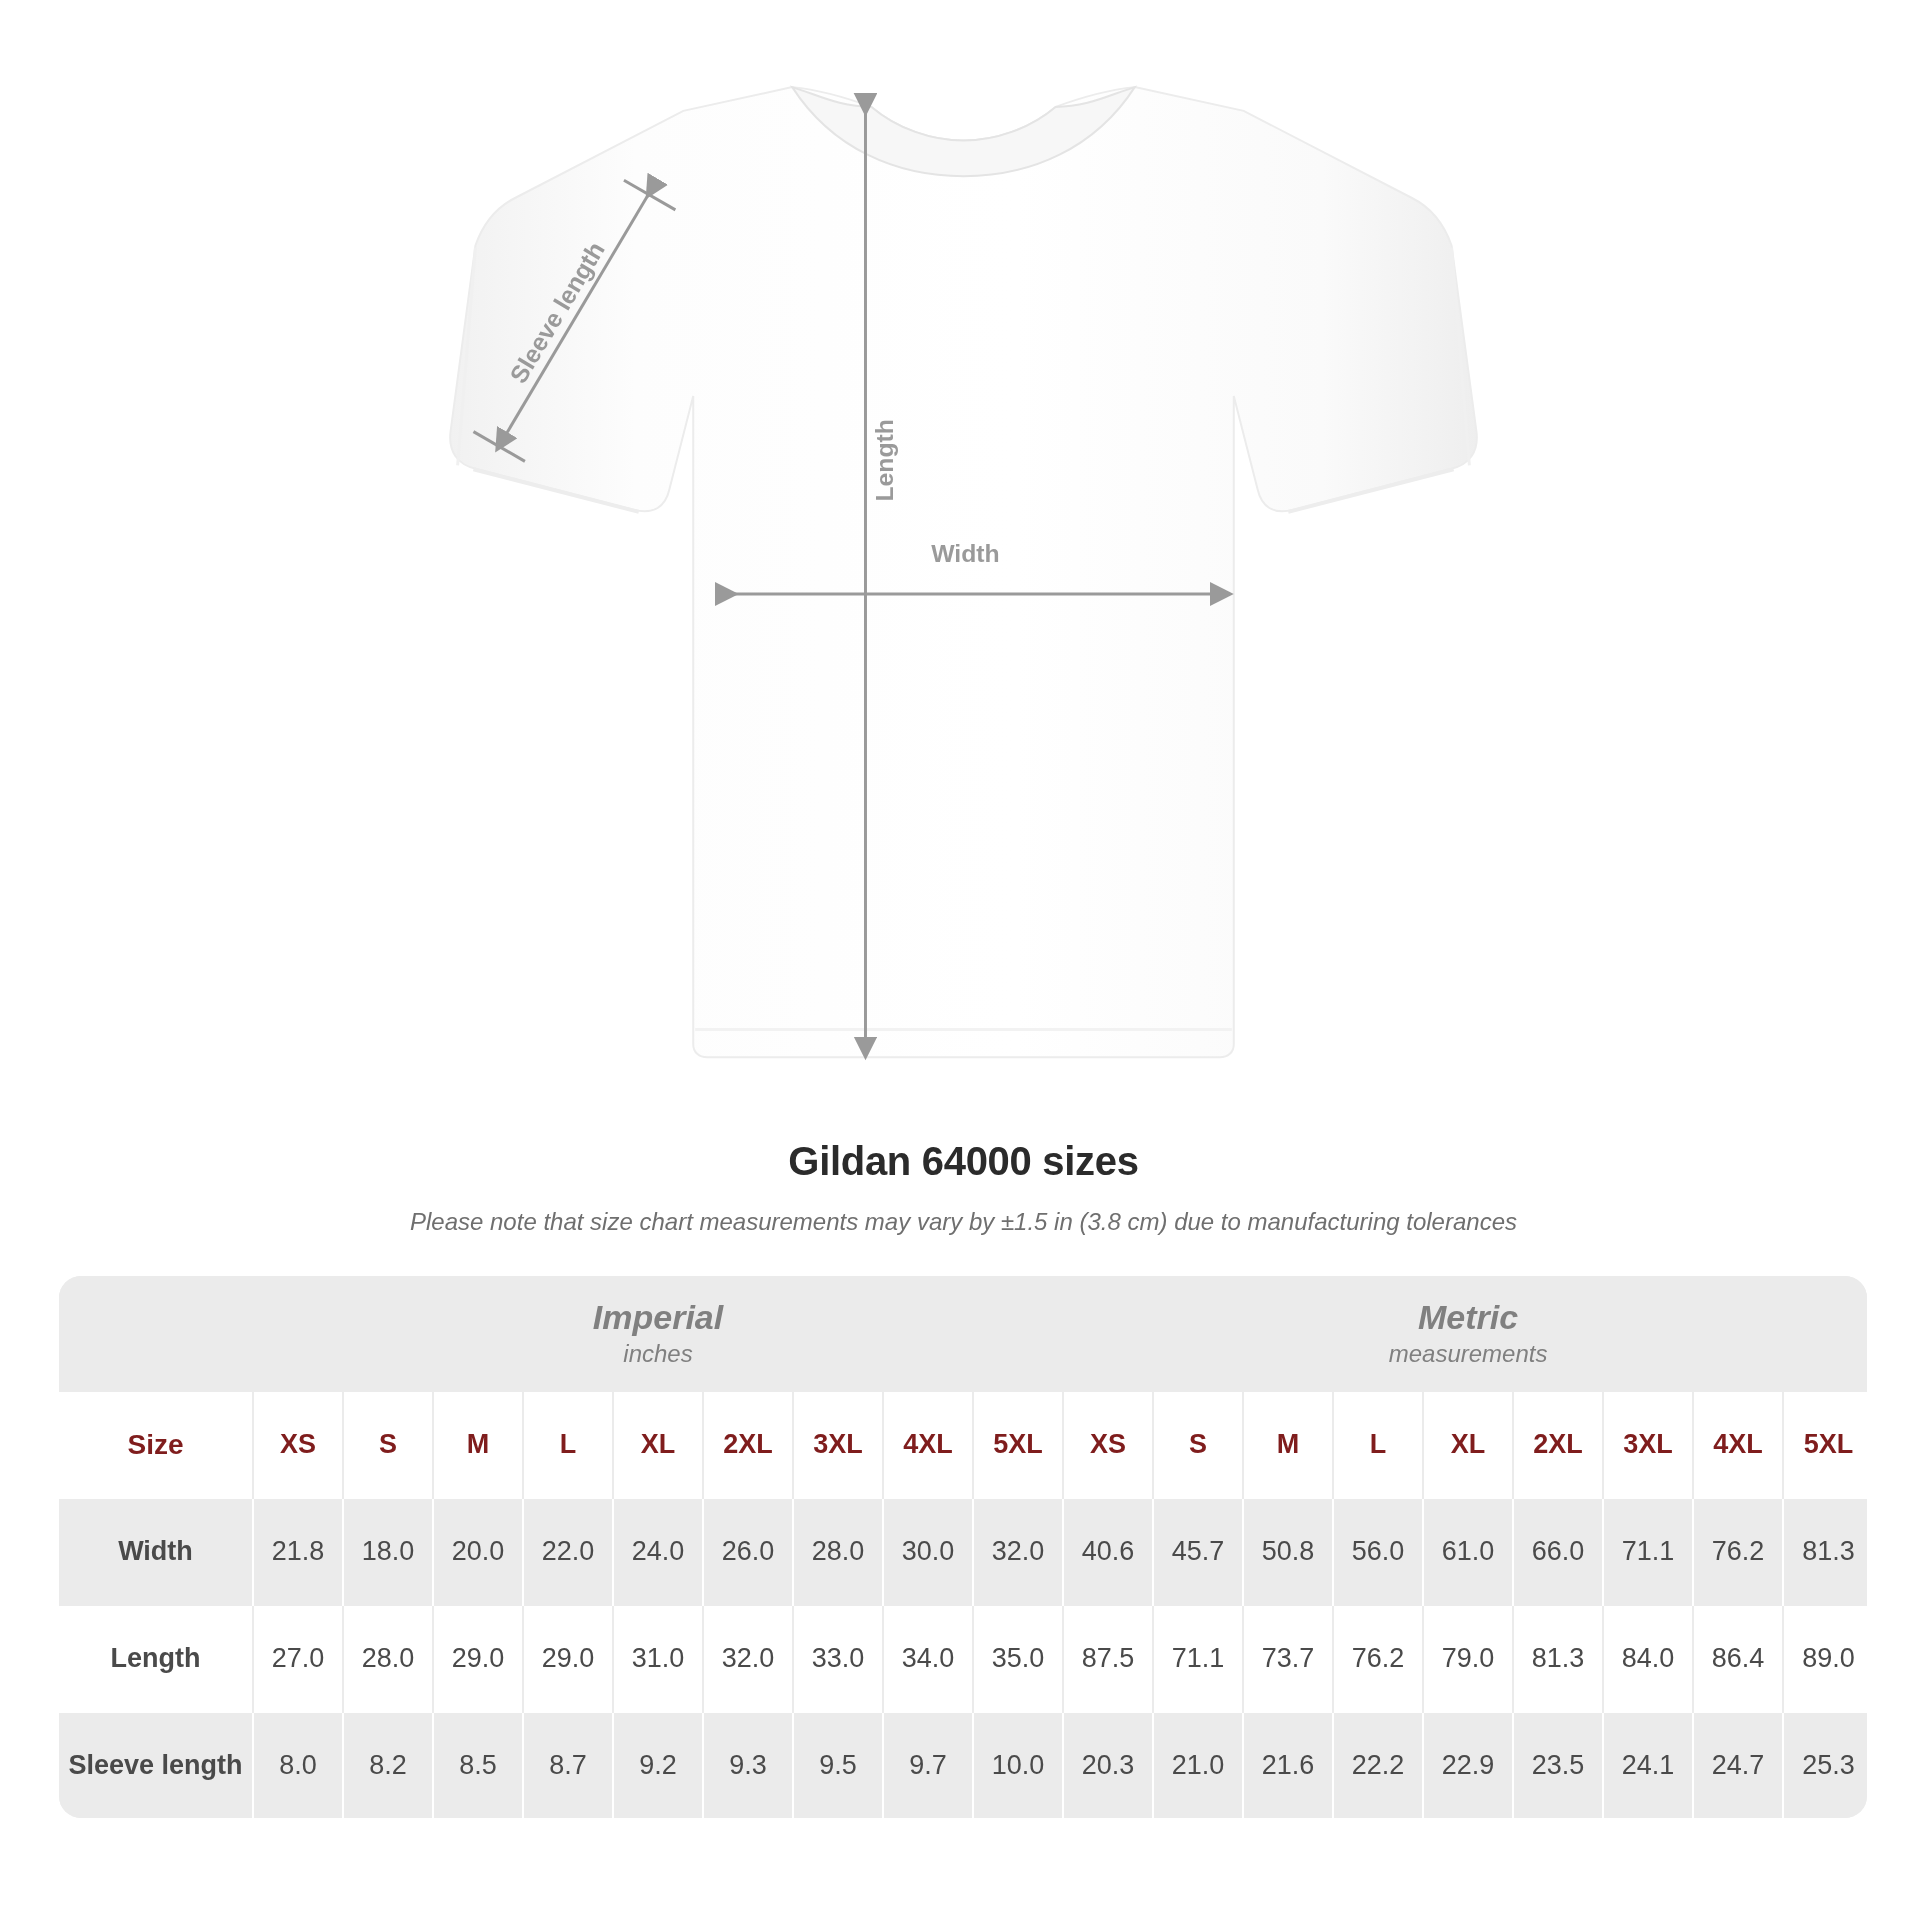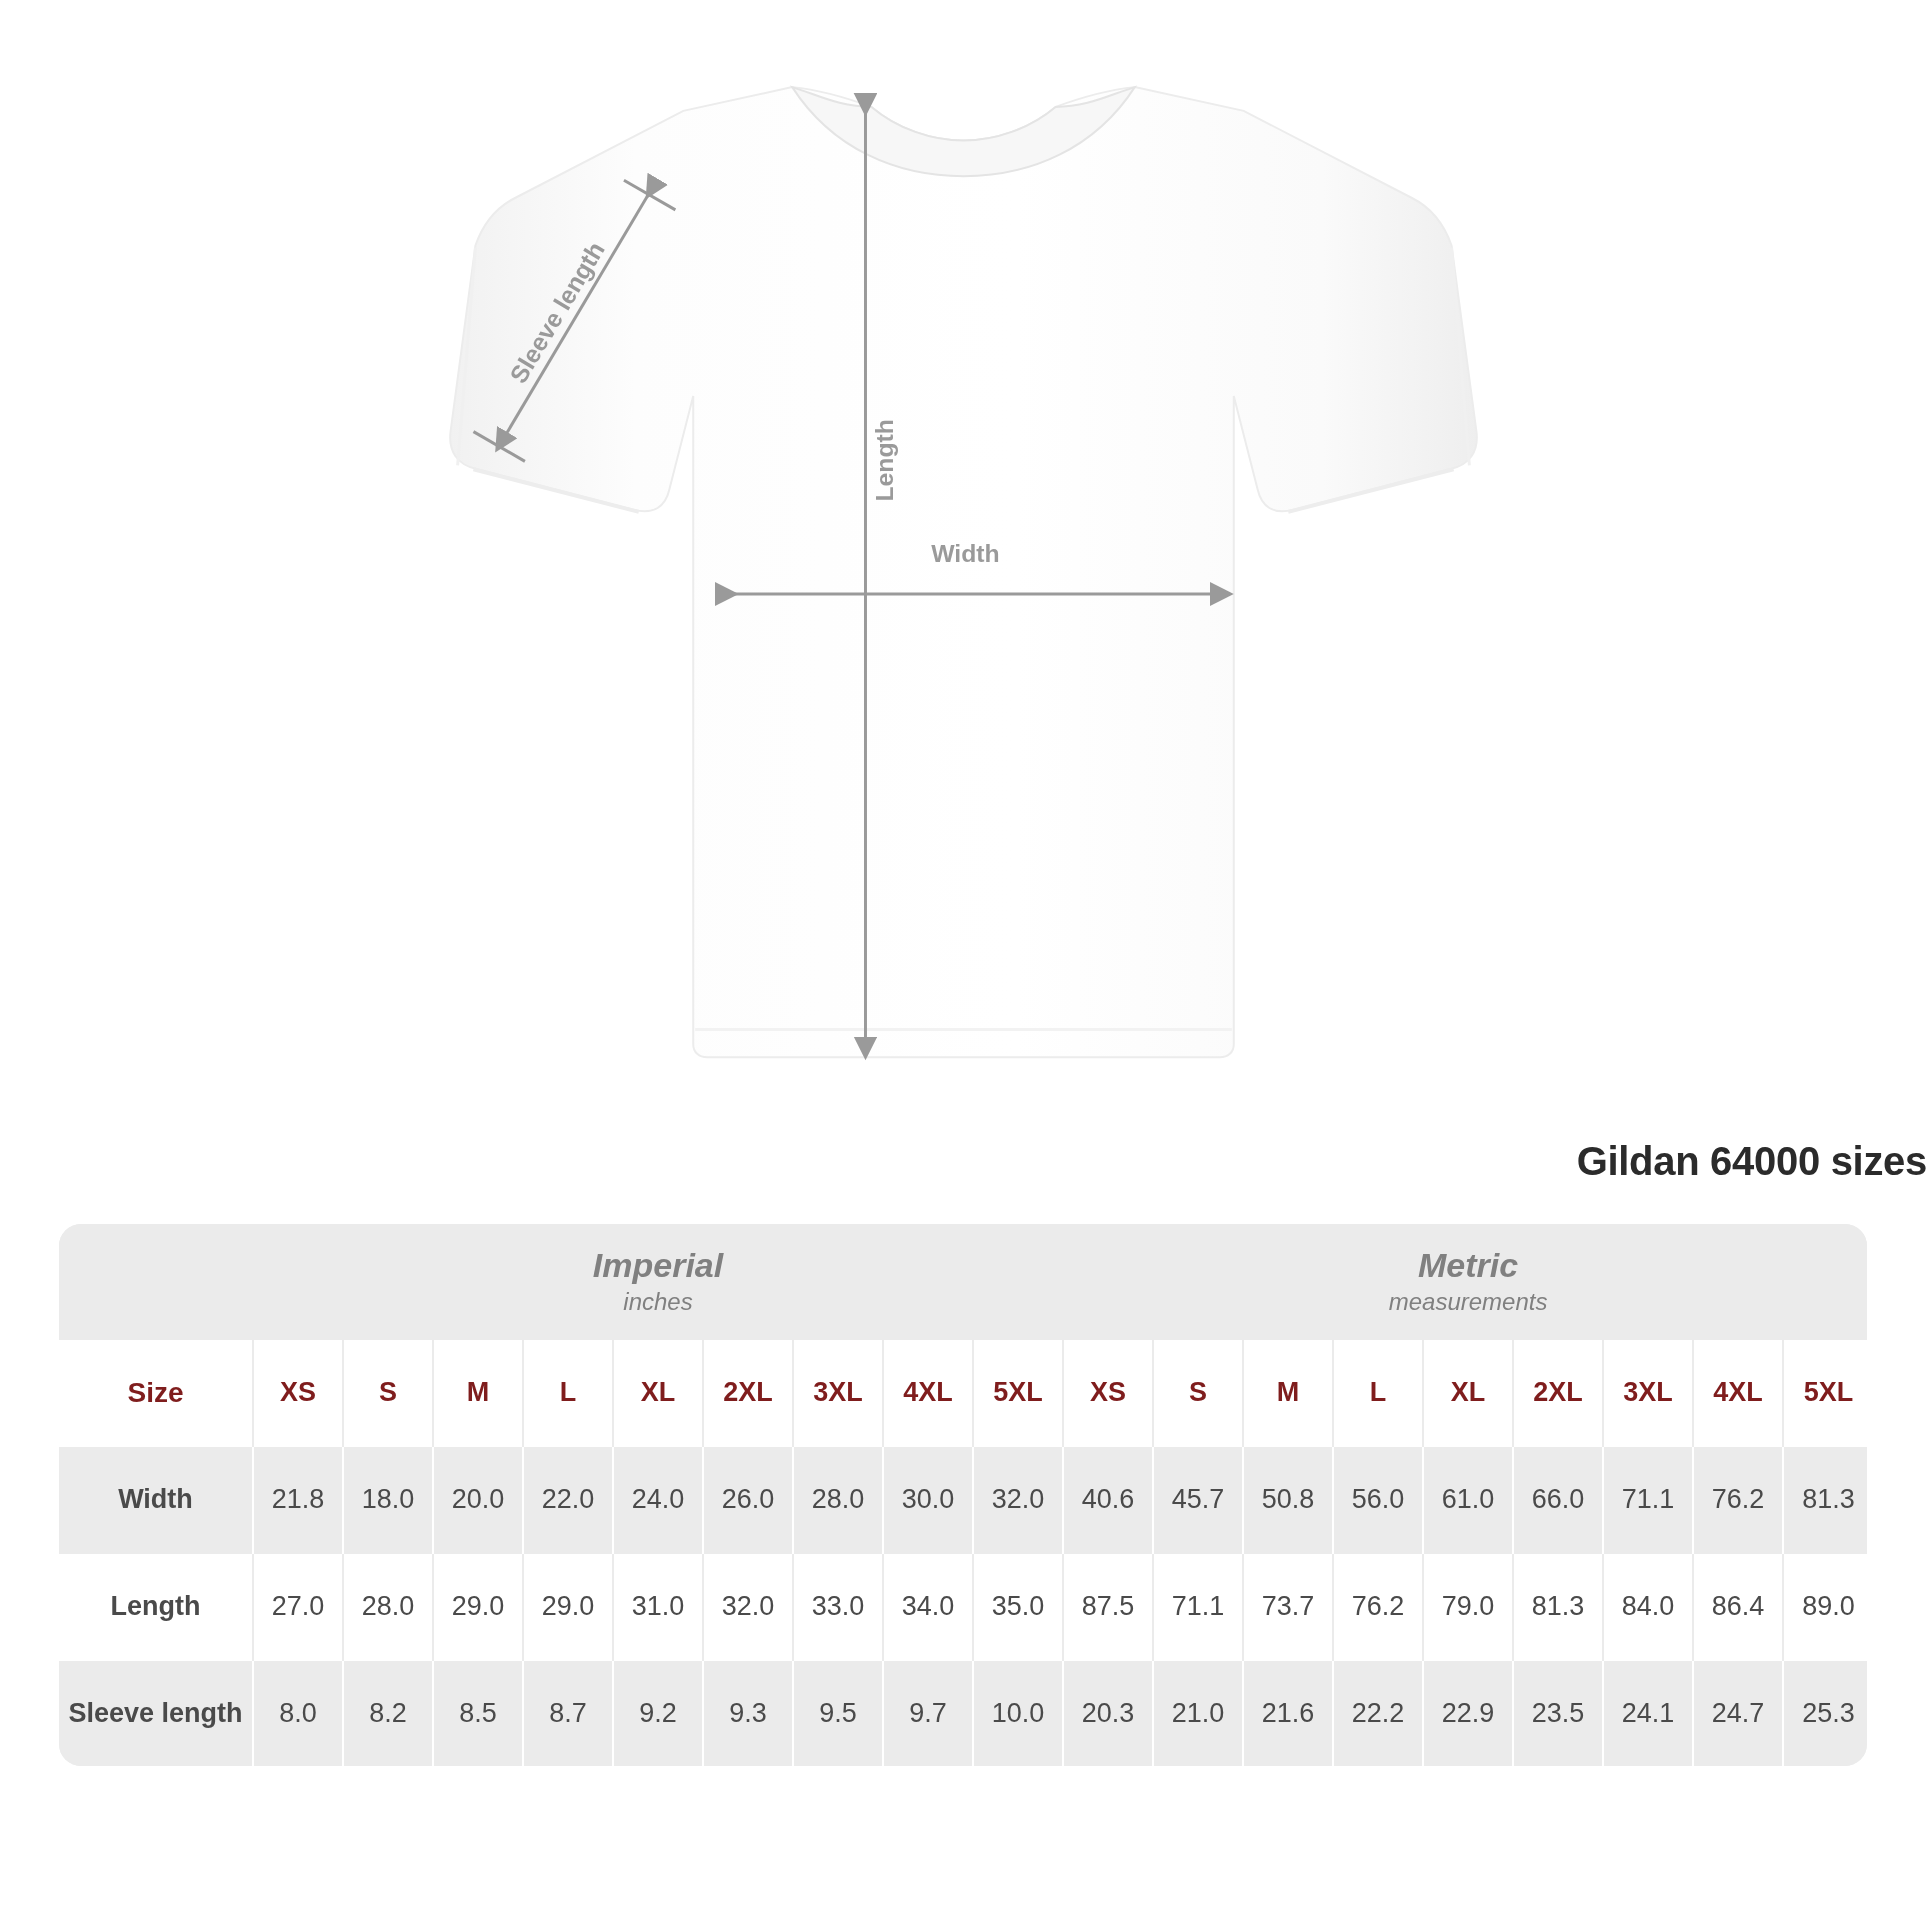--- a/index.html
+++ b/index.html
@@ -27,21 +27,21 @@
     height: 1089px;
   }
   .shirt-svg {
     position: absolute;
     left: 0;
     top: 0;
   }
 
   
   .chart-title {
-    text-align: right;
+    text-align: center;
     font-size: 40px;
     font-weight: bold;
     color: #2b2b2b;
     margin-top: 50px;
     letter-spacing: -0.3px;
   }
   .chart-note {
     text-align: center;
     font-size: 24px;
     font-style: italic;
@@ -198,20 +198,21 @@
 
       <g>
         <text x="902" y="465" transform="rotate(-90 902 465)" text-anchor="middle" font-family="Liberation Sans, sans-serif" font-size="25" font-weight="bold" fill="#9a9a9a">Length</text>
         <text x="975" y="568" text-anchor="middle" font-family="Liberation Sans, sans-serif" font-size="25" font-weight="bold" fill="#9a9a9a">Width</text>
         <text x="570" y="320" transform="rotate(-59 570 320)" text-anchor="middle" font-family="Liberation Sans, sans-serif" font-size="25" font-weight="bold" fill="#9a9a9a">Sleeve length</text>
       </g>
     </svg>
   </div>
 
   <div class="chart-title">Gildan 64000 sizes</div>
+  <div class="chart-note">Please note that size chart measurements may vary by ±1.5 in (3.8 cm) due to manufacturing tolerances</div>
 
   <div class="table-wrap">
     <table class="size-table">
       <colgroup>
         <col class="col-label">
         <col class="col-val">
           <col class="col-val">
           <col class="col-val">
           <col class="col-val">
           <col class="col-val">

